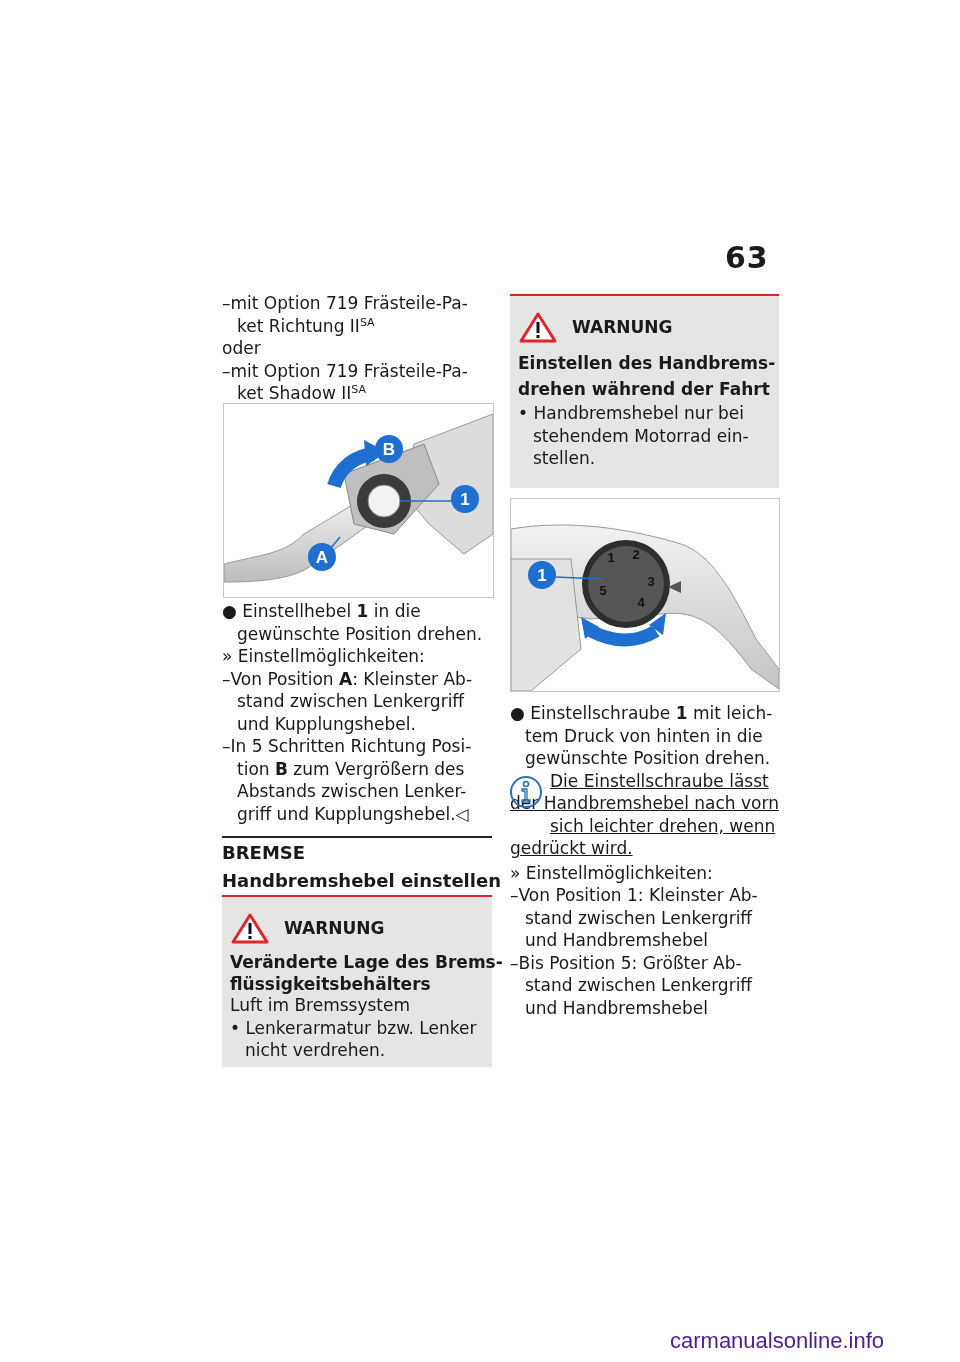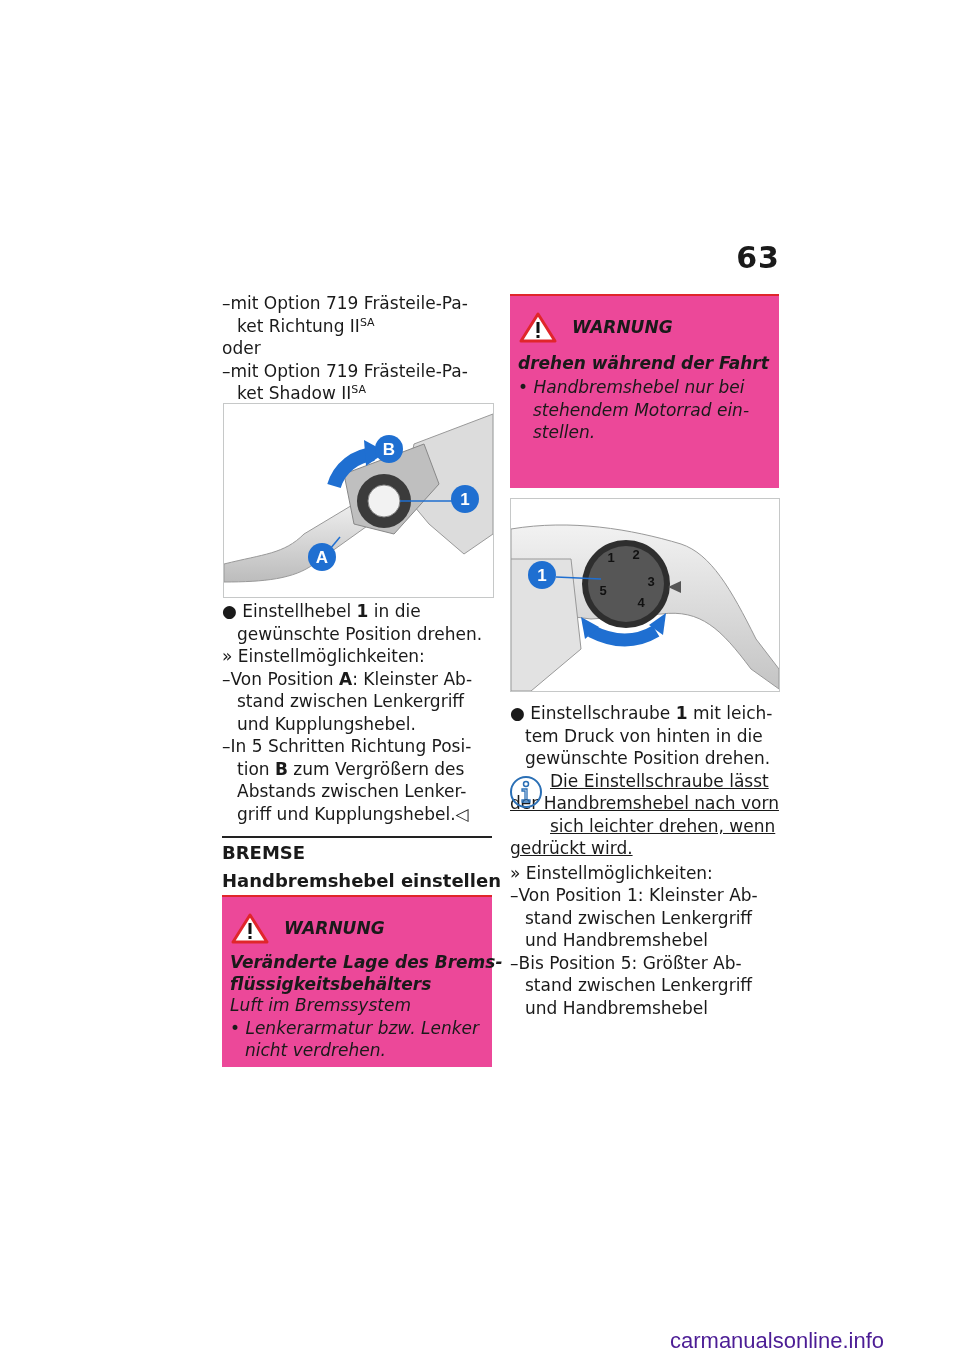--- a/index.html
+++ b/index.html
@@ -1,30 +1,30 @@
 <!DOCTYPE html>
 <html><head>
 <meta charset="utf-8">
 <style>
   html, body { margin:0; padding:0; }
   body {
     width:960px; height:1362px; background:#ffffff; position:relative; overflow:hidden;
     font-family:"DejaVu Sans", sans-serif; color:#1a1a1a;
   }
   .abs { position:absolute; }
-  .page-num { left:725px; top:240px; width:55px; text-align:right; font-weight:bold; font-size:30px; letter-spacing:1px; }
+  .page-num { left:725px; top:240px; width:55px; font-weight:bold; font-size:30px; letter-spacing:1px; }
   .col { font-size:17px; line-height:22.5px; }
   .line { white-space:nowrap; }
   .ind { padding-left:15px; }
   .b { font-weight:bold; }
   sup { font-size:11px; vertical-align:top; position:relative; top:-3px; }
   .fig { border:1px solid #c6c8c8; background:#ffffff; overflow:hidden; }
   .rule-black { height:2px; background:#222; }
   .rule-red { height:2px; background:#e0262b; }
-  .warn { background:#ec4899;font-style:italic; }
+  .warn { background:#e5e5e5; }
   .warn-head { display:flex; align-items:center; font-weight:bold; font-size:17px; }
   .heading { font-weight:bold; font-size:18px; }
   .watermark { left:670px; top:1328px; font-size:22px; color:#4c1d95; font-family:"Liberation Sans", sans-serif; }
 </style>
 </head>
 <body>
 
 <div class="abs page-num">63</div>
 
 <div class="abs col" style="left:222px; top:292px; width:272px;">
@@ -105,20 +105,21 @@
 <div class="abs warn col" style="left:510px; top:296px; width:269px; height:192px;">
   <div class="warn-head" style="padding:14px 0 0 8px; height:34px;">
     <svg width="40" height="32" viewBox="0 0 40 32">
       <polygon points="20,3 37,30 3,30" fill="#fff" stroke="#e0262b" stroke-width="3" stroke-linejoin="round"></polygon>
       <rect x="18.5" y="11" width="3" height="11" fill="#111"></rect>
         <rect x="18.5" y="24" width="3" height="3" fill="#111"></rect>
     </svg>
     <span style="margin-left:14px;">WARNUNG</span>
   </div>
   <div style="padding:6px 8px 0 8px;">
+    <div class="line b" style="line-height:26px;">Einstellen des Handbrems-</div>
     <div class="line b" style="line-height:26px;">drehen während der Fahrt</div>
     <div class="line">• Handbremshebel nur bei</div>
     <div class="line ind">stehendem Motorrad ein-</div>
     <div class="line ind">stellen.</div>
   </div>
 </div>
 
 <div class="abs fig" style="left:510px; top:498px; width:268px; height:192px;">
   <svg width="268" height="192" viewBox="0 0 268 192">
     <defs>

